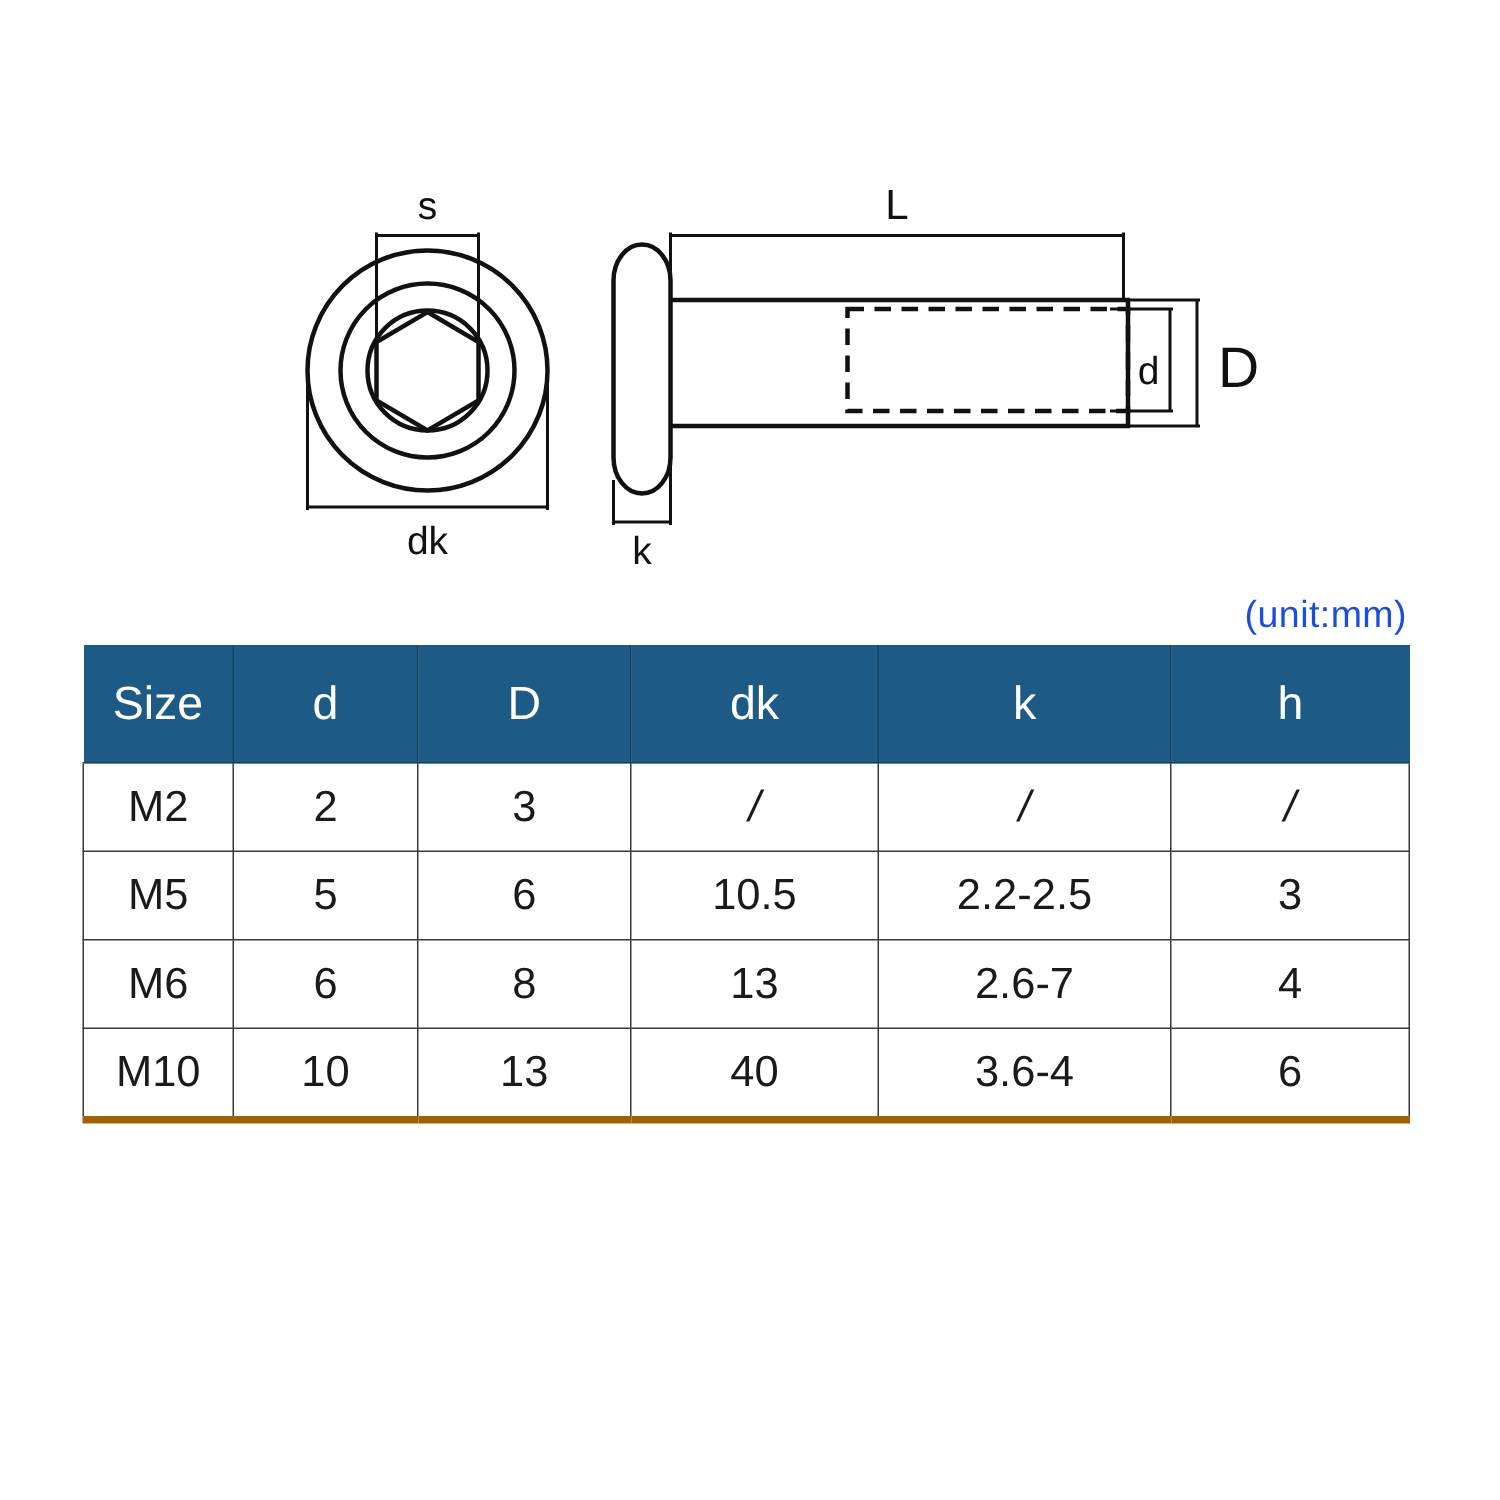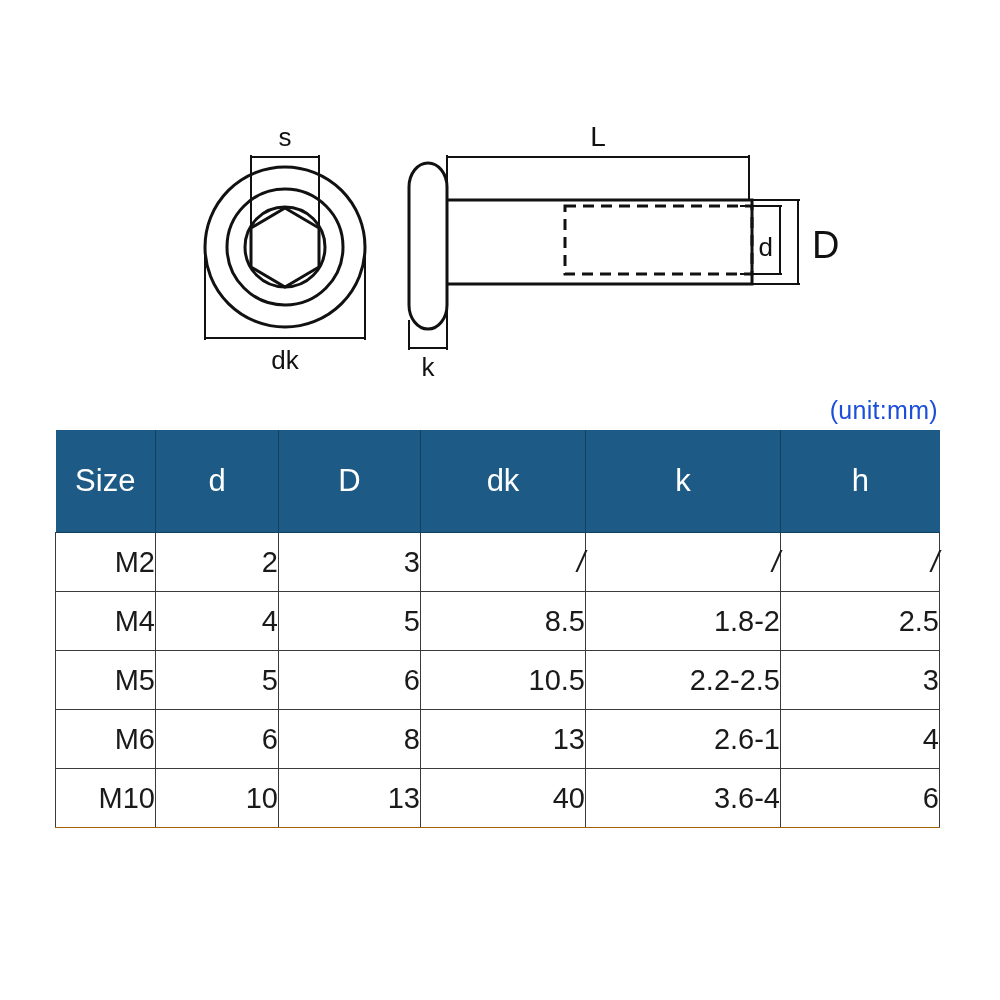--- a/index.html
+++ b/index.html
@@ -68,45 +68,45 @@
   table.spec col.c4 { width: 195px; }
   table.spec col.c5 { width: 159px; }
 
   table.spec thead th {
     background: #1d5b86;
     color: #ffffff;
     font-weight: 400;
     font-size: 31px;
     height: 70px;
     line-height: 70px;
-    padding: 16px;
+    padding: 4px;
     text-align: center;
     border-right: 1px solid #12405f;
     border-bottom: 1px solid #12405f;
     vertical-align: middle;
   }
   table.spec thead th:last-child { border-right: none; }
 
   table.spec tbody td {
     height: 58px;
     padding: 0;
     font-size: 29px;
     font-weight: 400;
-    text-align: right;
+    text-align: center;
     vertical-align: middle;
     color: #1a1a1a;
     border-right: 1px solid #3a3a3a;
     border-bottom: 1px solid #3a3a3a;
     background: #ffffff;
   }
   table.spec tbody tr td:first-child {
     border-left: 1px solid #3a3a3a;
   }
   table.spec tbody tr:last-child td {
-    border-bottom: 1px solid #a16207;
+    border-bottom: 5px solid #a16207;
   }
   table.spec tbody td:last-child {
     border-right: 1px solid #3a3a3a;
   }
   table.spec tbody td.slash {
     font-style: italic;
   }
 </style>
 </head>
 <body>
@@ -206,41 +206,33 @@
       <tbody>
         <tr>
           <td>M2</td>
           <td>2</td>
           <td>3</td>
           <td class="slash">/</td>
           <td class="slash">/</td>
           <td class="slash">/</td>
         </tr>
         <tr>
-          <td>M4</td>
-          <td>4</td>
-          <td>5</td>
-          <td>8.5</td>
-          <td>1.8-2</td>
-          <td>2.5</td>
-        </tr>
-        <tr>
           <td>M5</td>
           <td>5</td>
           <td>6</td>
           <td>10.5</td>
           <td>2.2-2.5</td>
           <td>3</td>
         </tr>
         <tr>
           <td>M6</td>
           <td>6</td>
           <td>8</td>
           <td>13</td>
-          <td>2.6-1</td>
+          <td>2.6-7</td>
           <td>4</td>
         </tr>
         <tr>
           <td>M10</td>
           <td>10</td>
           <td>13</td>
           <td>40</td>
           <td>3.6-4</td>
           <td>6</td>
         </tr>

